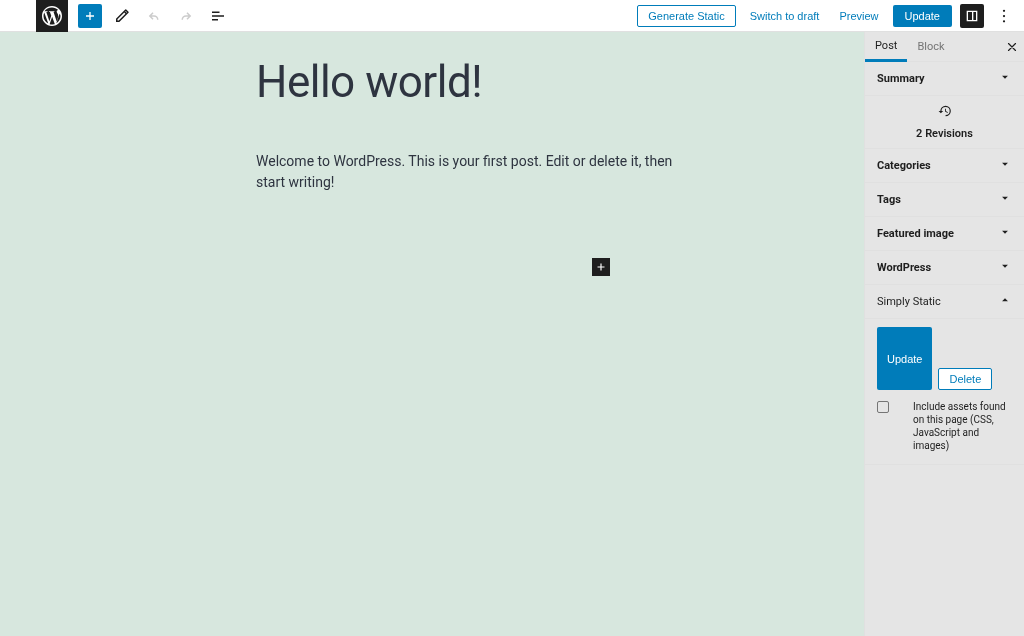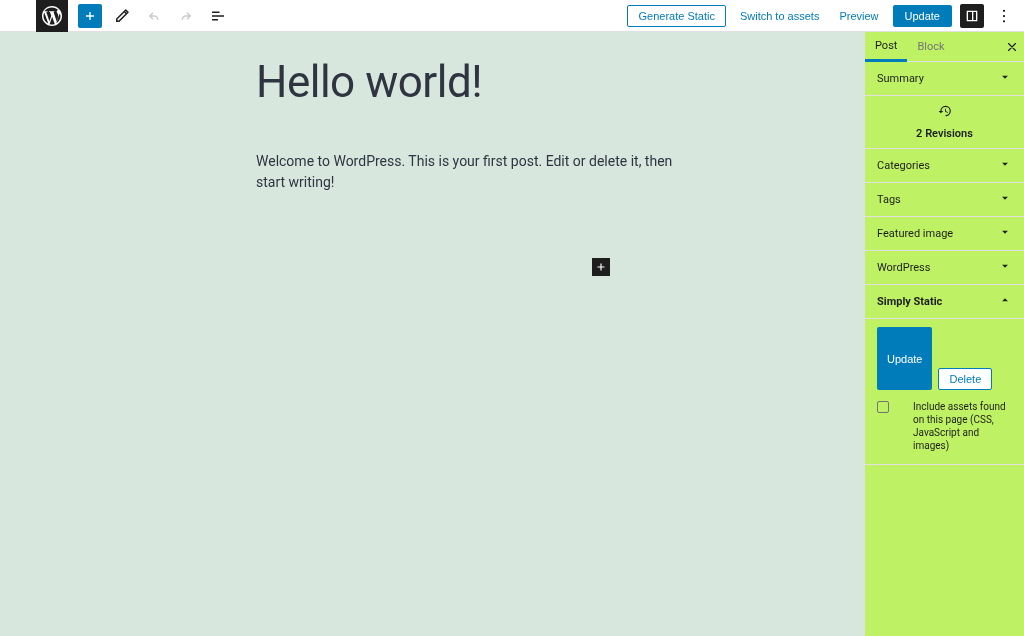--- a/index.html
+++ b/index.html
@@ -150,21 +150,21 @@
       color: #fff;
       display: flex;
       align-items: center;
       justify-content: center;
       cursor: pointer;
     }
     
     .settings-panel {
       width: 160px;
       border-left: 1px solid #e0e0e0;
-      background: #bef264;
+      background: #e5e5e5;
       display: flex;
       flex-direction: column;
       overflow-y: auto;
     }
     .panel-tabs {
       display: flex;
       align-items: center;
       border-bottom: 1px solid #e0e0e0;
       position: relative;
       height: 30px;
@@ -198,24 +198,24 @@
       border-bottom: 1px solid #e0e0e0;
       padding: 8px 12px;
       display: flex;
       align-items: center;
       justify-content: space-between;
       cursor: pointer;
     }
     .panel-section-title {
       font-size: 11px;
       color: #1e1e1e;
+      font-weight: 700;
+    }
+    .panel-section-bold .panel-section-title {
       font-weight: 400;
-    }
-    .panel-section-bold .panel-section-title {
-      font-weight: 700;
     }
     .chevron {
       color: #1e1e1e;
     }
     .revisions-row {
       border-bottom: 1px solid #e0e0e0;
       padding: 8px 12px;
       display: flex;
       align-items: center;
       gap: 6px;
@@ -302,21 +302,21 @@
         </svg>
     </div>
     <div class="tool-icon">
       <svg width="18" height="18" viewBox="0 0 24 24" fill="currentColor">
           <path d="M4 6h10v2H4zM4 11h16v2H4zM4 16h8v2H4z"></path>
         </svg>
     </div>
   </div>
   <div class="toolbar-right">
     <button class="btn-outline">Generate Static</button>
-    <button class="btn-link">Switch to assets</button>
+    <button class="btn-link">Switch to draft</button>
     <button class="btn-link">Preview</button>
     <button class="btn-primary">Update</button>
     <div class="sidebar-toggle">
       <svg width="16" height="16" viewBox="0 0 24 24" fill="#fff">
           <path d="M4 4h16v16H4V4zm2 2v12h6V6H6zm8 0v12h4V6h-4z"></path>
         </svg>
     </div>
     <div class="options-btn">
       <svg width="18" height="18" viewBox="0 0 24 24" fill="currentColor">
           <circle cx="12" cy="5" r="1.5"></circle>

